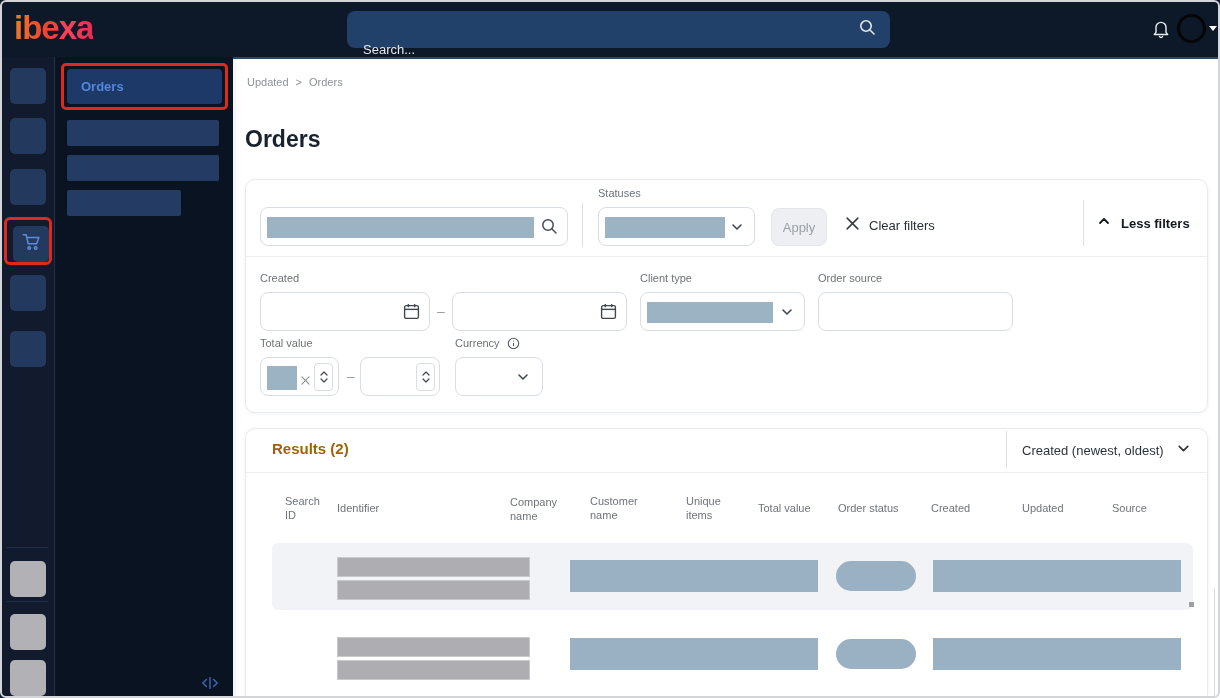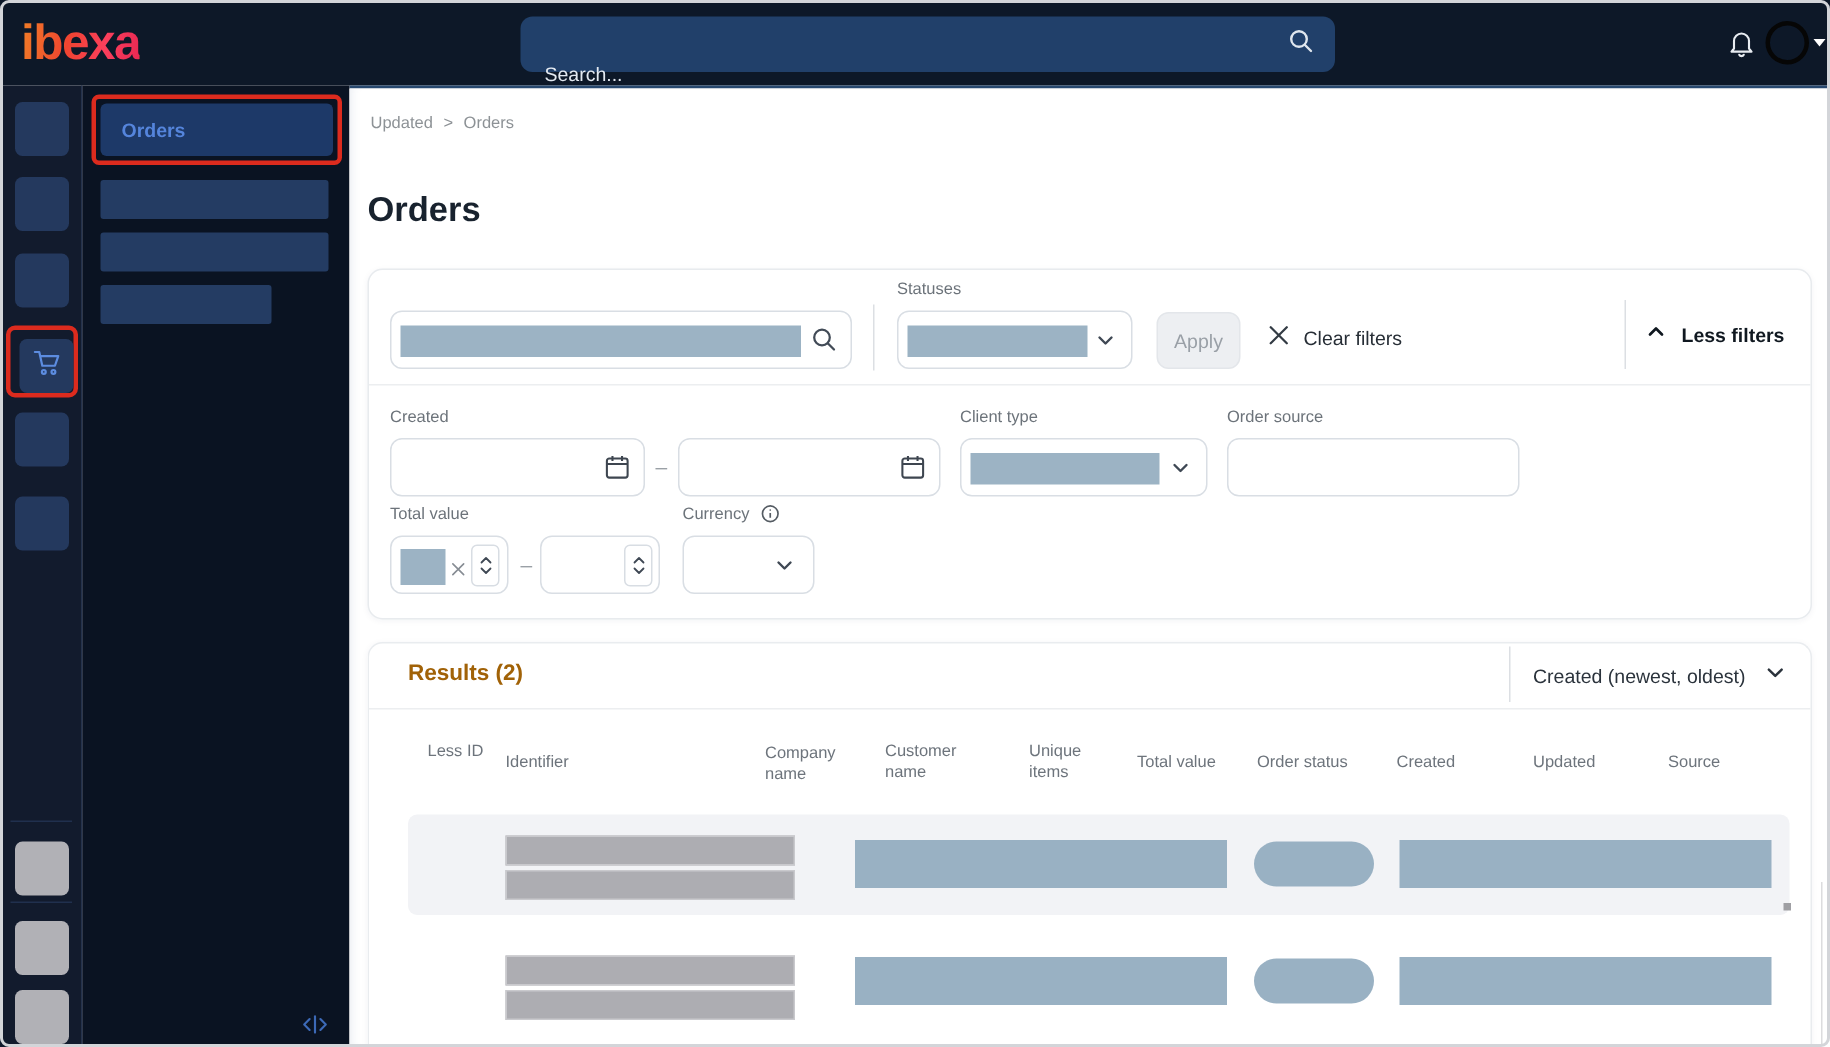--- a/index.html
+++ b/index.html
@@ -273,21 +273,21 @@
     <span>Created (newest, oldest)</span>
     <span>
       <svg width="15" height="15" viewBox="0 0 14 14" fill="none" stroke="#2b333c" stroke-width="1.5" stroke-linecap="round" stroke-linejoin="round">
           <polyline points="3,5 7,9 11,5"></polyline>
         </svg>
     </span>
   </div>
   <div class="hdiv" style="left:246px;top:472px;width:961px"></div>
 
   <div class="thead">
-    <span class="hcell" style="left:13px;top:0;width:40px">Less ID</span>
+    <span class="hcell" style="left:13px;top:0;width:40px">Search ID</span>
     <span class="hcell" style="left:65px;top:7px">Identifier</span>
     <span class="hcell" style="left:238px;top:1px;width:62px">Company name</span>
     <span class="hcell" style="left:318px;top:0;width:66px">Customer name</span>
     <span class="hcell" style="left:414px;top:0;width:48px">Unique items</span>
     <span class="hcell" style="left:486px;top:7px">Total value</span>
     <span class="hcell" style="left:566px;top:7px">Order status</span>
     <span class="hcell" style="left:659px;top:7px">Created</span>
     <span class="hcell" style="left:750px;top:7px">Updated</span>
     <span class="hcell" style="left:840px;top:7px">Source</span>
   </div>

